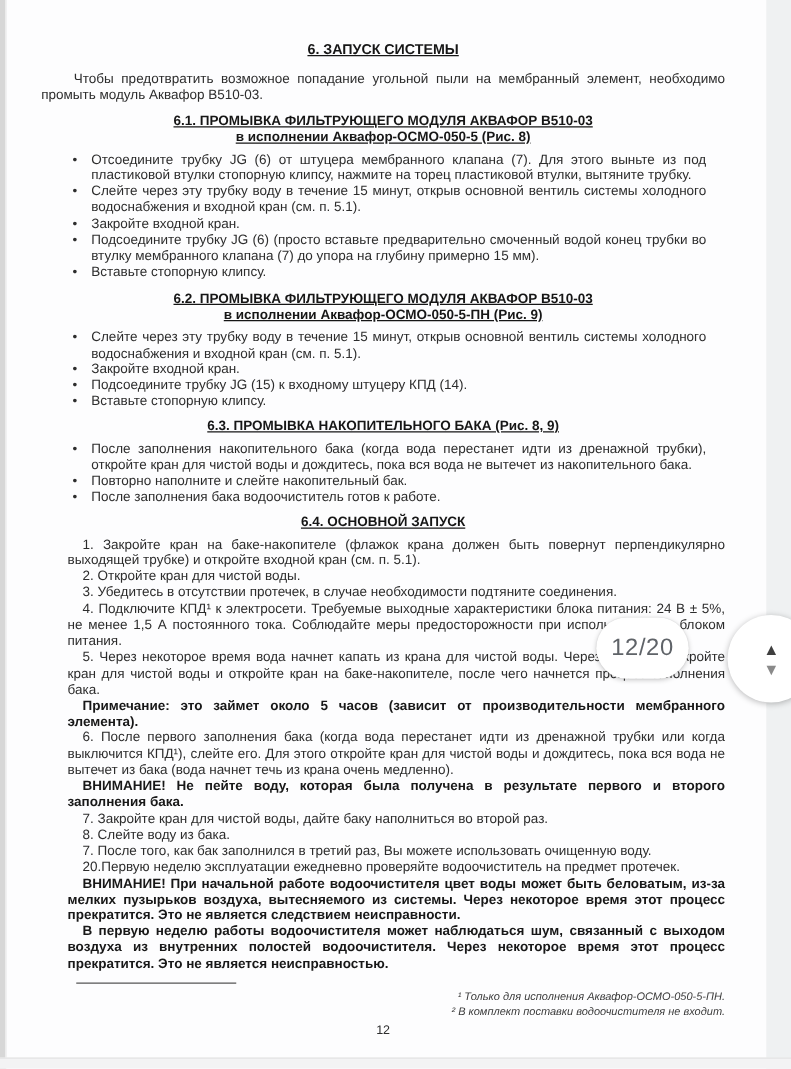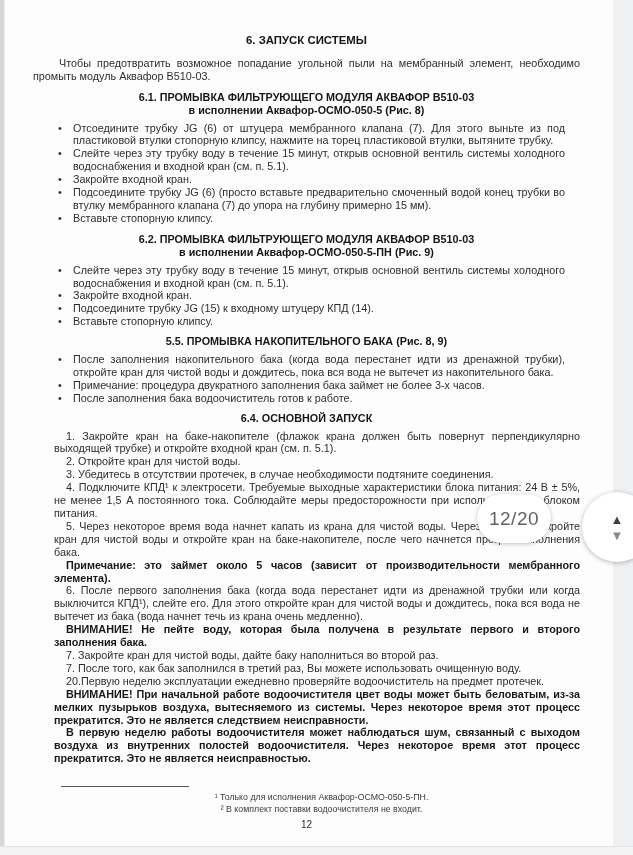--- a/index.html
+++ b/index.html
@@ -12,35 +12,35 @@
   .stage{position:absolute;inset:0;}
   .edge-left{position:absolute;left:0;top:0;width:4px;height:855px;background:#d7d7d7;border-right:1px solid #ececec;}
   .gutter{position:absolute;right:0;top:0;width:20px;height:855px;background:#eff1f2;}
   .page-bottom{position:absolute;left:0;bottom:0;width:633px;height:8px;background:#f3f3f4;border-top:1px solid #e4e4e4;}
 
   .doc{
     position:absolute;left:33px;top:30px;width:547px;
     color:#2d2d2d;font-size:10.8px;line-height:12.9px;
     text-align:justify;
   }
-  .h{font-weight:bold;text-align:center;color:#161616;}
+  .h{font-weight:bold;text-align:center;color:#161616;text-decoration:underline;}
   .title{margin:4px 0 10px 0;font-size:11.4px;}
   .h2a{margin-top:8px;}
   .h2b{margin-bottom:5px;}
   .h-single{margin:7px 0 5px 0;}
   .para{margin:0 0 8px 0;text-indent:26px;}
   .bullets{margin:0 15px 4px 0;}
   .bullet{position:relative;padding-left:40px;}
   .bullet::before{content:"\2022";position:absolute;left:25px;top:0;}
   .num{margin:0 0 0 21px;text-indent:12px;}
   .bold{font-weight:bold;color:#181818;}
 
   .footer{position:absolute;left:33px;top:786px;width:547px;color:#333;}
   .fn-sep{width:128px;border-top:1.2px solid #555;margin:0 0 4px 28px;}
-  .fn{font-size:8.8px;line-height:12.4px;margin-left:30px;text-align:center;color:#3a3a3a;}
+  .fn{font-size:8.8px;line-height:12.4px;margin-left:30px;text-align:right;color:#3a3a3a;font-style:italic;}
   .pageno{text-align:center;font-size:10px;color:#2d2d2d;margin-top:3px;}
 
   .indicator{
     position:absolute;left:477px;top:494px;width:74px;height:49px;
     background:#ffffff;border-radius:25px;
     box-shadow:0 1px 4px rgba(0,0,0,0.22), 0 0 1px rgba(0,0,0,0.12);
     display:flex;align-items:center;justify-content:center;
   }
   .indicator span{font-size:19px;color:#5f6368;letter-spacing:0.5px;}
 
@@ -78,38 +78,39 @@
 
     <div class="h h2a">6.2. ПРОМЫВКА ФИЛЬТРУЮЩЕГО МОДУЛЯ АКВАФОР В510-03</div>
     <div class="h h2b">в исполнении Аквафор-ОСМО-050-5-ПН (Рис. 9)</div>
     <div class="bullets">
       <div class="bullet">Слейте через эту трубку воду в течение 15 минут, открыв основной вентиль системы холодного водоснабжения и входной кран (см. п. 5.1).</div>
       <div class="bullet">Закройте входной кран.</div>
       <div class="bullet">Подсоедините трубку JG (15) к входному штуцеру КПД (14).</div>
       <div class="bullet">Вставьте стопорную клипсу.</div>
     </div>
 
-    <div class="h h-single">5.5. ПРОМЫВКА НАКОПИТЕЛЬНОГО БАКА (Рис. 8, 9)</div>
+    <div class="h h-single">6.3. ПРОМЫВКА НАКОПИТЕЛЬНОГО БАКА (Рис. 8, 9)</div>
     <div class="bullets">
       <div class="bullet">После заполнения накопительного бака (когда вода перестанет идти из дренажной трубки), откройте кран для чистой воды и дождитесь, пока вся вода не вытечет из накопительного бака.</div>
-      <div class="bullet">Примечание: процедура двукратного заполнения бака займет не более 3-х часов.</div>
+      <div class="bullet">Повторно наполните и слейте накопительный бак.</div>
       <div class="bullet">После заполнения бака водоочиститель готов к работе.</div>
     </div>
 
     <div class="h h-single">6.4. ОСНОВНОЙ ЗАПУСК</div>
     <div>
       <div class="num">1.  Закройте кран на баке-накопителе (флажок крана должен быть повернут перпендикулярно выходящей трубке) и откройте входной кран (см. п. 5.1).</div>
       <div class="num">2.  Откройте кран для чистой воды.</div>
       <div class="num">3.  Убедитесь в отсутствии протечек, в случае необходимости подтяните соединения.</div>
       <div class="num">4.  Подключите КПД¹ к электросети. Требуемые выходные характеристики блока питания: 24 В ± 5%, не менее 1,5 А постоянного тока. Соблюдайте меры предосторожности при использовании с блоком питания.</div>
       <div class="num">5.  Через некоторое время вода начнет капать из крана для чистой воды. Через 40 минут закройте кран для чистой воды и откройте кран на баке-накопителе, после чего начнется процесс заполнения бака.</div>
       <div class="num bold">Примечание: это займет около 5 часов (зависит от производительности мембранного элемента).</div>
       <div class="num">6.  После первого заполнения бака (когда вода перестанет идти из дренажной трубки или когда выключится КПД¹), слейте его. Для этого откройте кран для чистой воды и дождитесь, пока вся вода не вытечет из бака (вода начнет течь из крана очень медленно).</div>
       <div class="num bold">ВНИМАНИЕ! Не пейте воду, которая была получена в результате первого и второго заполнения бака.</div>
       <div class="num">7.  Закройте кран для чистой воды, дайте баку наполниться во второй раз.</div>
+      <div class="num">8.  Слейте воду из бака.</div>
       <div class="num">7.  После того, как бак заполнился в третий раз, Вы можете использовать очищенную воду.</div>
       <div class="num">20.Первую неделю эксплуатации ежедневно проверяйте водоочиститель на предмет протечек.</div>
       <div class="num bold">ВНИМАНИЕ! При начальной работе водоочистителя цвет воды может быть беловатым, из-за мелких пузырьков воздуха, вытесняемого из системы. Через некоторое время этот процесс прекратится. Это не является следствием неисправности.</div>
       <div class="num bold">В первую неделю работы водоочистителя может наблюдаться шум, связанный с выходом воздуха из внутренних полостей водоочистителя. Через некоторое время этот процесс прекратится. Это не является неисправностью.</div>
     </div>
   </div>
 
   <div class="footer">
     <div class="fn-sep"></div>
     <div class="fn">¹ Только для исполнения Аквафор-ОСМО-050-5-ПН.</div>

